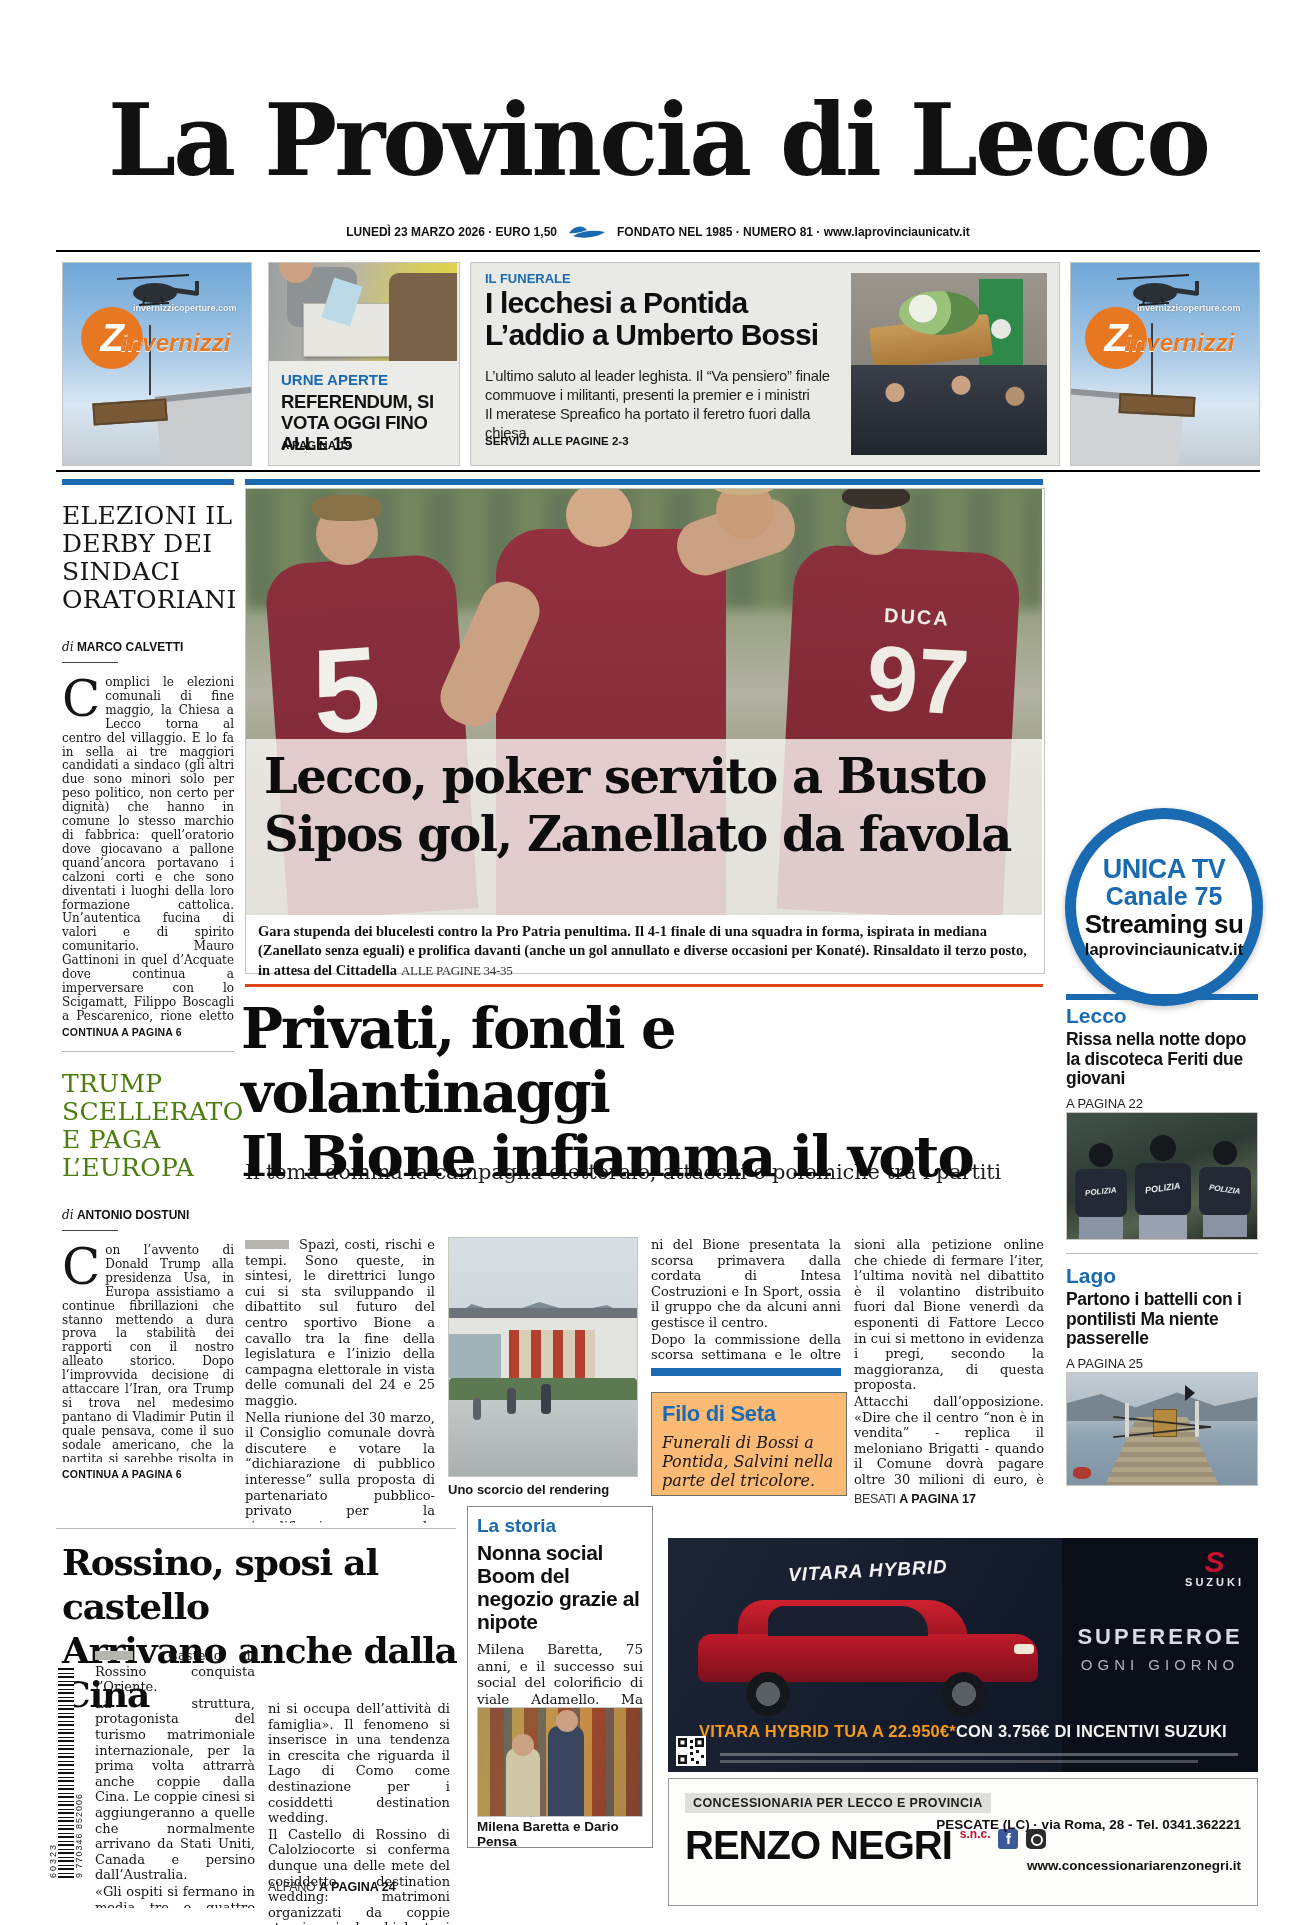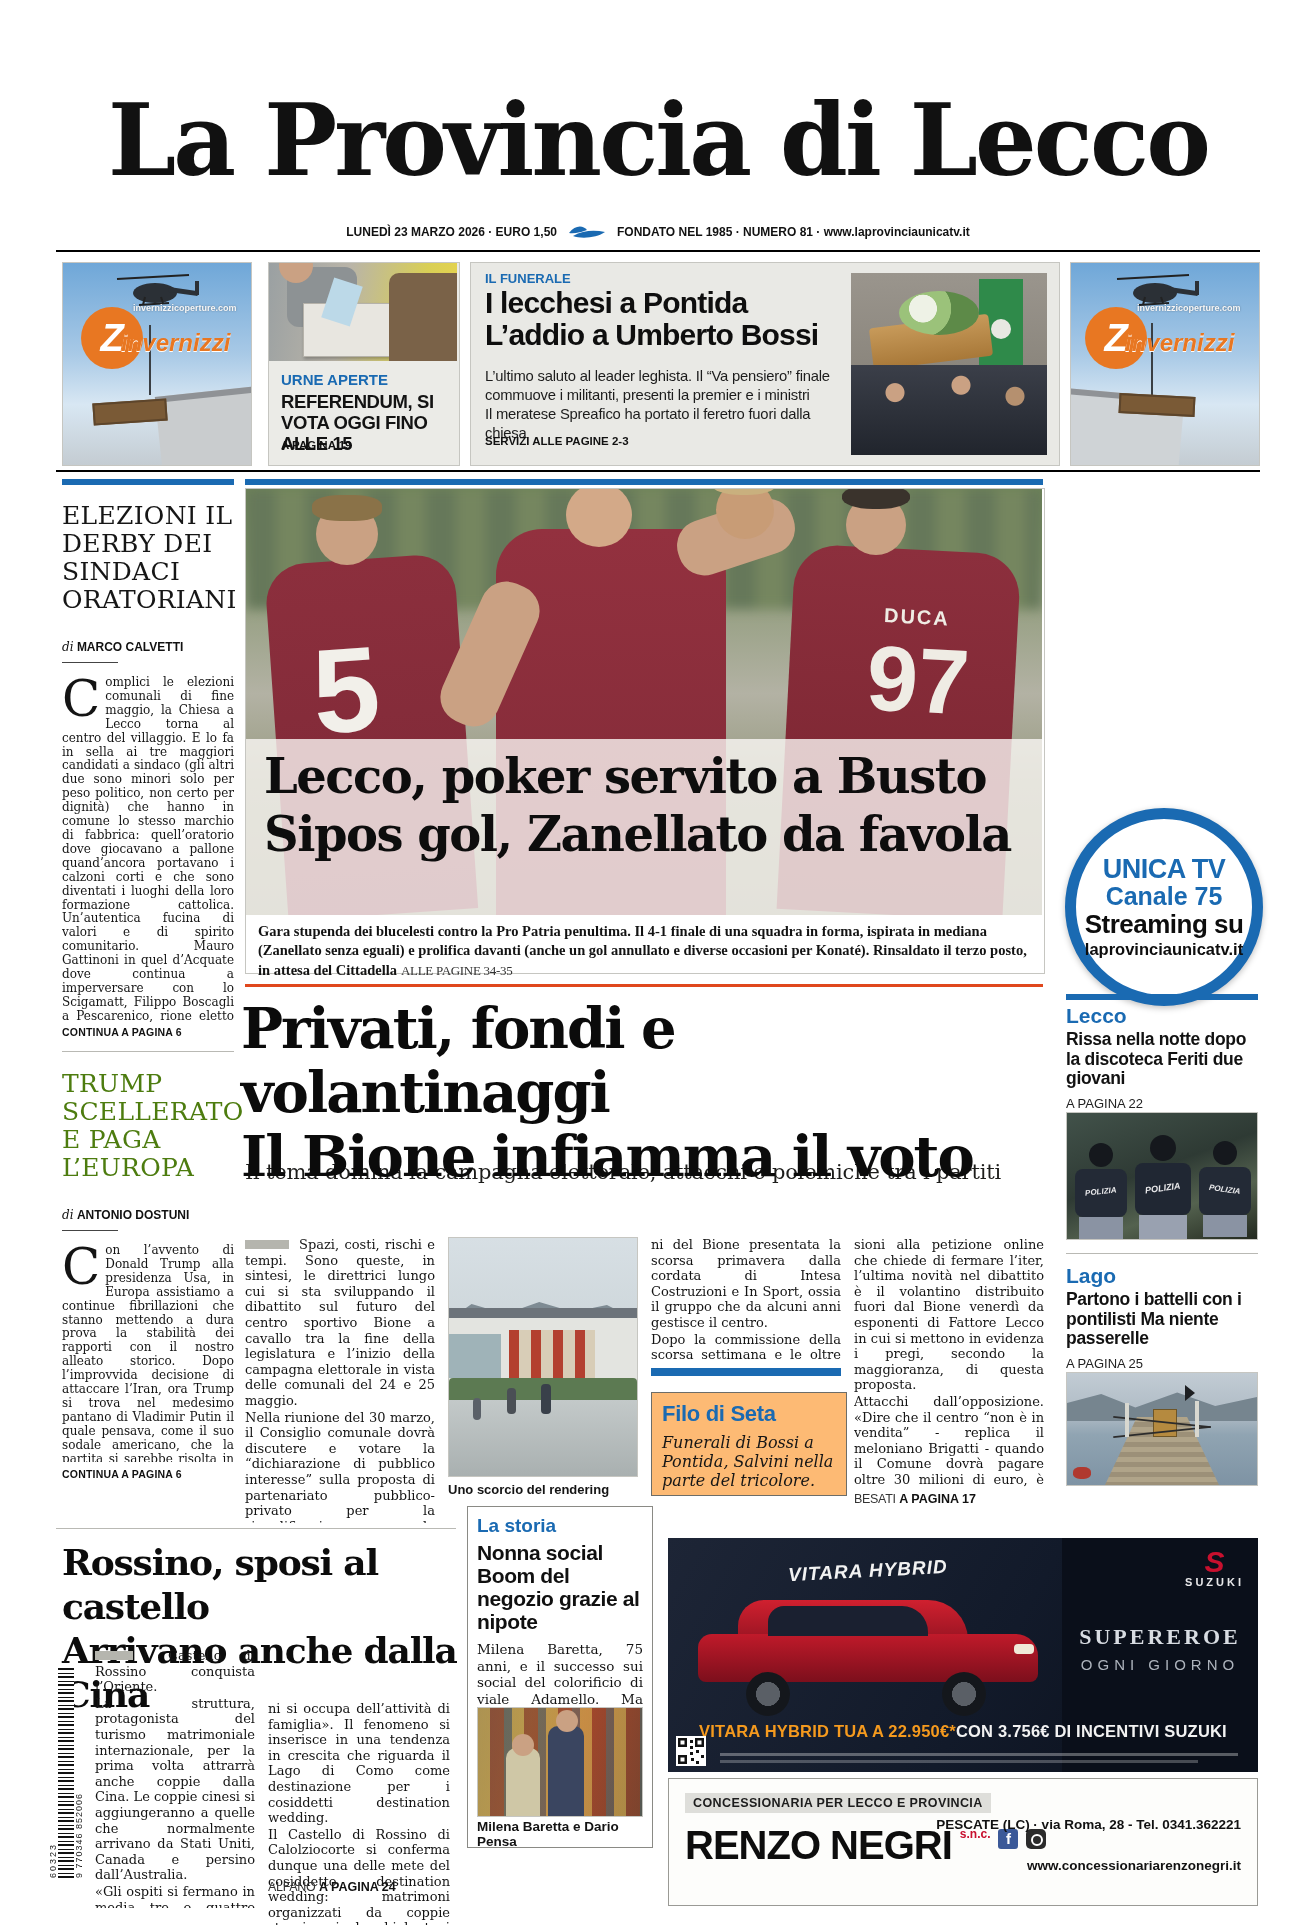--- a/index.html
+++ b/index.html
@@ -332,21 +332,21 @@
     </div>
     <div style="position:absolute;left:9px;top:312px;font-size:13.5px;font-weight:bold;color:#131313;">Milena Baretta e Dario Pensa</div>
   </div>
 
   <div class="abs" style="left:668px;top:1538px;width:590px;height:234px;background:linear-gradient(120deg,#1d2536 0%,#121a2a 55%,#0a0f1a 100%);overflow:hidden;">
     <div class="abs" style="right:0;top:0;width:196px;height:234px;background:#0a0f1a;">
       <div class="abs" style="right:14px;top:10px;text-align:center;">
         <div style="color:#c8102e;font-weight:bold;font-size:30px;line-height:28px;font-style:italic;">S</div>
         <div style="color:#e8e8ea;font-weight:bold;font-size:11px;letter-spacing:3px;">SUZUKI</div>
       </div>
-      <div class="abs" style="left:0;right:0;top:86px;text-align:center;color:#d8dce2;font-weight:bold;font-size:22px;letter-spacing:3px;font-family:Liberation Serif, serif;">SUPEREROE</div>
+      <div class="abs" style="left:0;right:0;top:86px;text-align:center;color:#d8dce2;font-weight:bold;font-size:22px;letter-spacing:3px;">SUPEREROE</div>
       <div class="abs" style="left:0;right:0;top:118px;text-align:center;color:#aeb4bd;font-size:15px;letter-spacing:5px;">OGNI GIORNO</div>
     </div>
     <div class="abs" style="left:120px;top:22px;color:#f2f2f2;font-weight:bold;font-style:italic;font-size:19px;letter-spacing:1px;transform:rotate(-3deg);">VITARA HYBRID</div>
 
     <div class="abs" style="left:30px;top:62px;width:350px;height:110px;">
       <div style="position:absolute;left:40px;top:0;width:230px;height:48px;border-radius:26px 40px 6px 6px;background:linear-gradient(180deg,#d0202f,#8e1220);"></div>
       <div style="position:absolute;left:0;top:34px;width:340px;height:48px;border-radius:14px 22px 8px 8px;background:linear-gradient(180deg,#c01a2a,#7c0f1c);"></div>
       <div style="position:absolute;left:70px;top:6px;width:160px;height:30px;border-radius:16px 26px 0 0;background:#1a2030;"></div>
       <div style="position:absolute;left:48px;top:72px;width:44px;height:44px;border-radius:50%;background:radial-gradient(circle,#5a5f66 0 38%,#14171c 39% 100%);"></div>
       <div style="position:absolute;left:244px;top:72px;width:44px;height:44px;border-radius:50%;background:radial-gradient(circle,#5a5f66 0 38%,#14171c 39% 100%);"></div>

